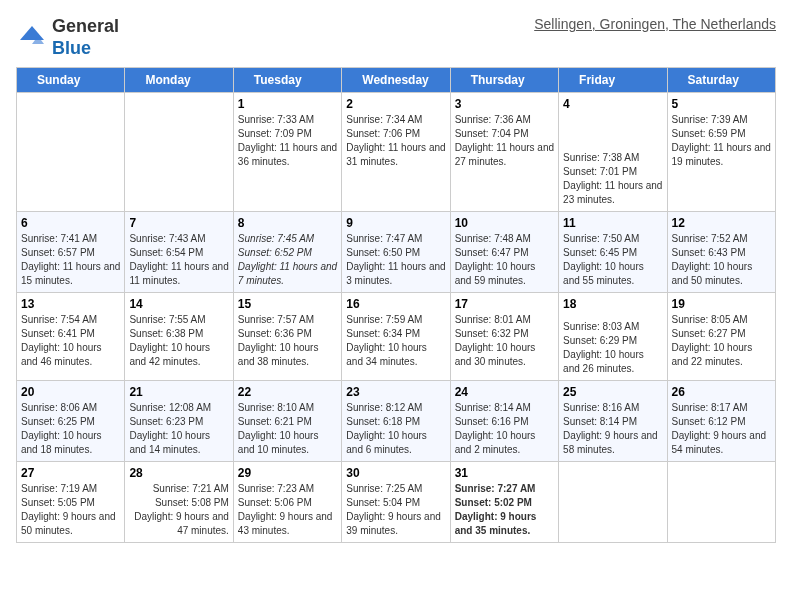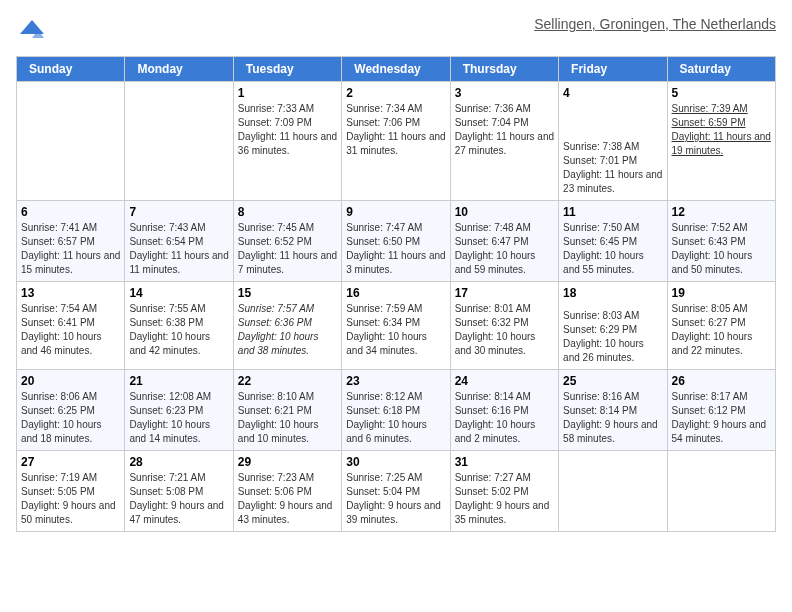--- a/index.html
+++ b/index.html
@@ -46,21 +46,21 @@
       text-decoration: underline;
     }
     .calendar {
       width: 100%;
       border-collapse: collapse;
       font-size: 10.5px;
     }
     .calendar th {
       background-color: #3a7bd5;
       color: #fff;
-      padding: 5px 12px;
+      padding: 5px 20px;
       text-align: left;
       font-size: 12px;
       font-weight: bold;
       border: 1px solid #ccc;
     }
     .calendar td {
       border: 1px solid #ccc;
       vertical-align: top;
       padding: 4px 4px;
       width: calc(100% / 7);
@@ -87,20 +87,26 @@
   </style>
 </head>
 <body>
 
 <div class="header">
   <div class="logo">
     <svg class="logo-icon" viewBox="0 0 32 32" xmlns="http://www.w3.org/2000/svg">
       <polygon points="16,4 28,18 4,18" fill="#3a7bd5"></polygon>
       <polygon points="22,14 28,22 16,22" fill="#3a7bd5" opacity="0.6"></polygon>
     </svg>
+    <div>
+      <div class="logo-text">
+        <span class="logo-general">General</span><br>
+        <span class="logo-blue">Blue</span>
+      </div>
+    </div>
   </div>
   <div class="title-block">
     <div class="subtitle">Sellingen, Groningen, The Netherlands</div>
   </div>
 </div>
 
 <table class="calendar">
   <thead>
     <tr>
     <th>Sunday</th>
@@ -135,41 +141,41 @@
 Daylight: 11 hours and 27 minutes.</div>
         </td>
         <td>
           <span class="day-number">4</span>
           <div class="day-info" style="white-space: pre-line; margin-top: 40px;">Sunrise: 7:38 AM
 Sunset: 7:01 PM
 Daylight: 11 hours and 23 minutes.</div>
         </td>
         <td>
           <span class="day-number">5</span>
-          <div class="day-info" style="white-space: pre-line; text-decoration: underline;">Sunrise: 7:39 AM
+          <div class="day-info" style="white-space: pre-line;">Sunrise: 7:39 AM
 Sunset: 6:59 PM
 Daylight: 11 hours and 19 minutes.</div>
         </td>
       </tr>
       <tr>
         <td>
           <span class="day-number">6</span>
           <div class="day-info" style="white-space: pre-line;">Sunrise: 7:41 AM
 Sunset: 6:57 PM
 Daylight: 11 hours and 15 minutes.</div>
         </td>
         <td>
           <span class="day-number">7</span>
           <div class="day-info" style="white-space: pre-line;">Sunrise: 7:43 AM
 Sunset: 6:54 PM
 Daylight: 11 hours and 11 minutes.</div>
         </td>
         <td>
           <span class="day-number">8</span>
-          <div class="day-info" style="white-space: pre-line;">Sunrise: 7:45 AM
+          <div class="day-info" style="white-space: pre-line; font-style: italic;">Sunrise: 7:45 AM
 Sunset: 6:52 PM
 Daylight: 11 hours and 7 minutes.</div>
         </td>
         <td>
           <span class="day-number">9</span>
           <div class="day-info" style="white-space: pre-line;">Sunrise: 7:47 AM
 Sunset: 6:50 PM
 Daylight: 11 hours and 3 minutes.</div>
         </td>
         <td>
@@ -199,21 +205,21 @@
 Daylight: 10 hours and 46 minutes.</div>
         </td>
         <td>
           <span class="day-number">14</span>
           <div class="day-info" style="white-space: pre-line;">Sunrise: 7:55 AM
 Sunset: 6:38 PM
 Daylight: 10 hours and 42 minutes.</div>
         </td>
         <td>
           <span class="day-number">15</span>
-          <div class="day-info" style="white-space: pre-line; font-style: italic;">Sunrise: 7:57 AM
+          <div class="day-info" style="white-space: pre-line;">Sunrise: 7:57 AM
 Sunset: 6:36 PM
 Daylight: 10 hours and 38 minutes.</div>
         </td>
         <td>
           <span class="day-number">16</span>
           <div class="day-info" style="white-space: pre-line;">Sunrise: 7:59 AM
 Sunset: 6:34 PM
 Daylight: 10 hours and 34 minutes.</div>
         </td>
         <td>
@@ -281,39 +287,39 @@
       </tr>
       <tr>
         <td>
           <span class="day-number">27</span>
           <div class="day-info" style="white-space: pre-line;">Sunrise: 7:19 AM
 Sunset: 5:05 PM
 Daylight: 9 hours and 50 minutes.</div>
         </td>
         <td>
           <span class="day-number">28</span>
-          <div class="day-info" style="white-space: pre-line;">Sunrise: 7:21 AM
+          <div class="day-info" style="white-space: pre-line; text-align: right;">Sunrise: 7:21 AM
 Sunset: 5:08 PM
 Daylight: 9 hours and 47 minutes.</div>
         </td>
         <td>
           <span class="day-number">29</span>
           <div class="day-info" style="white-space: pre-line;">Sunrise: 7:23 AM
 Sunset: 5:06 PM
 Daylight: 9 hours and 43 minutes.</div>
         </td>
         <td>
           <span class="day-number">30</span>
           <div class="day-info" style="white-space: pre-line;">Sunrise: 7:25 AM
 Sunset: 5:04 PM
 Daylight: 9 hours and 39 minutes.</div>
         </td>
         <td>
           <span class="day-number">31</span>
-          <div class="day-info" style="white-space: pre-line;">Sunrise: 7:27 AM
+          <div class="day-info" style="white-space: pre-line; font-weight: bold;">Sunrise: 7:27 AM
 Sunset: 5:02 PM
 Daylight: 9 hours and 35 minutes.</div>
         </td>
         <td class="empty-cell"></td>
         <td class="empty-cell"></td>
       </tr>
     </tbody>
 </table>
 
 </body></html>

